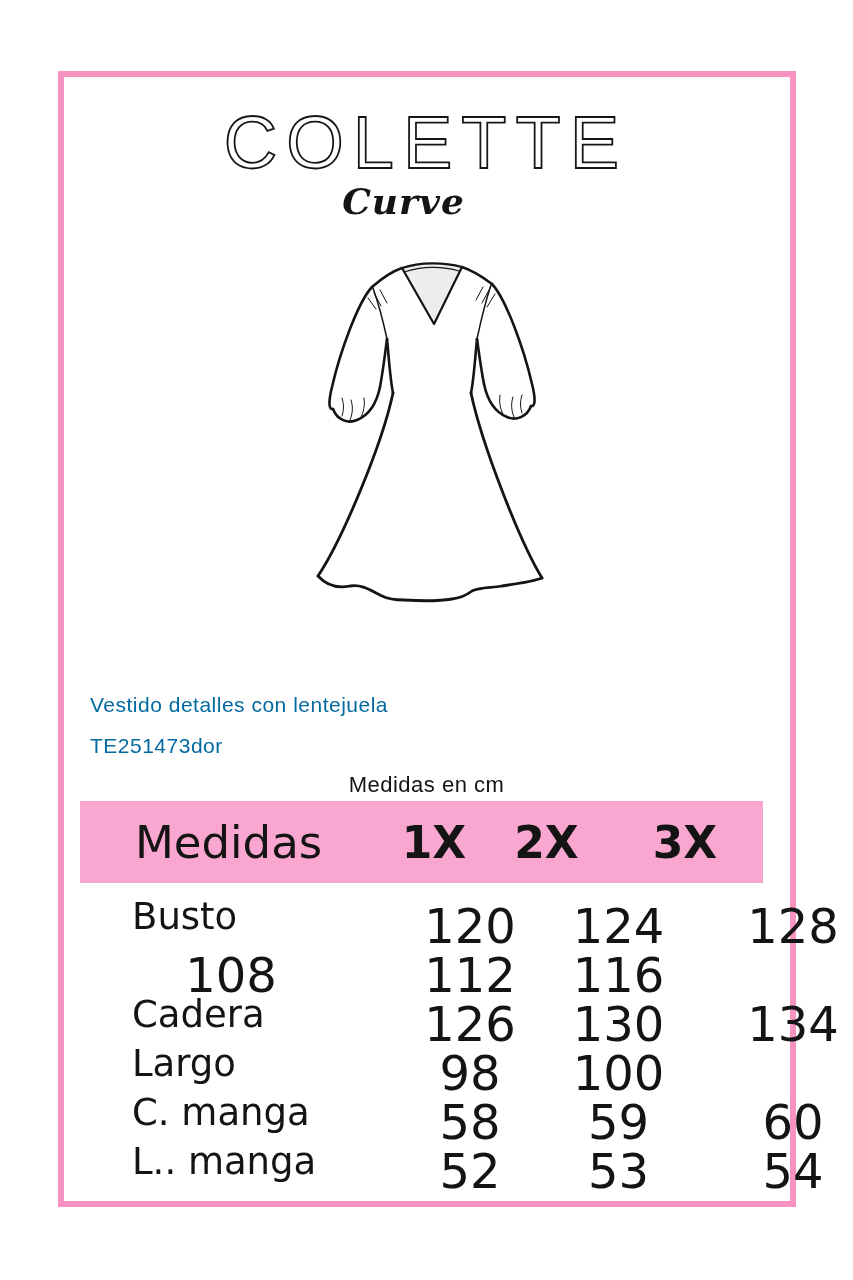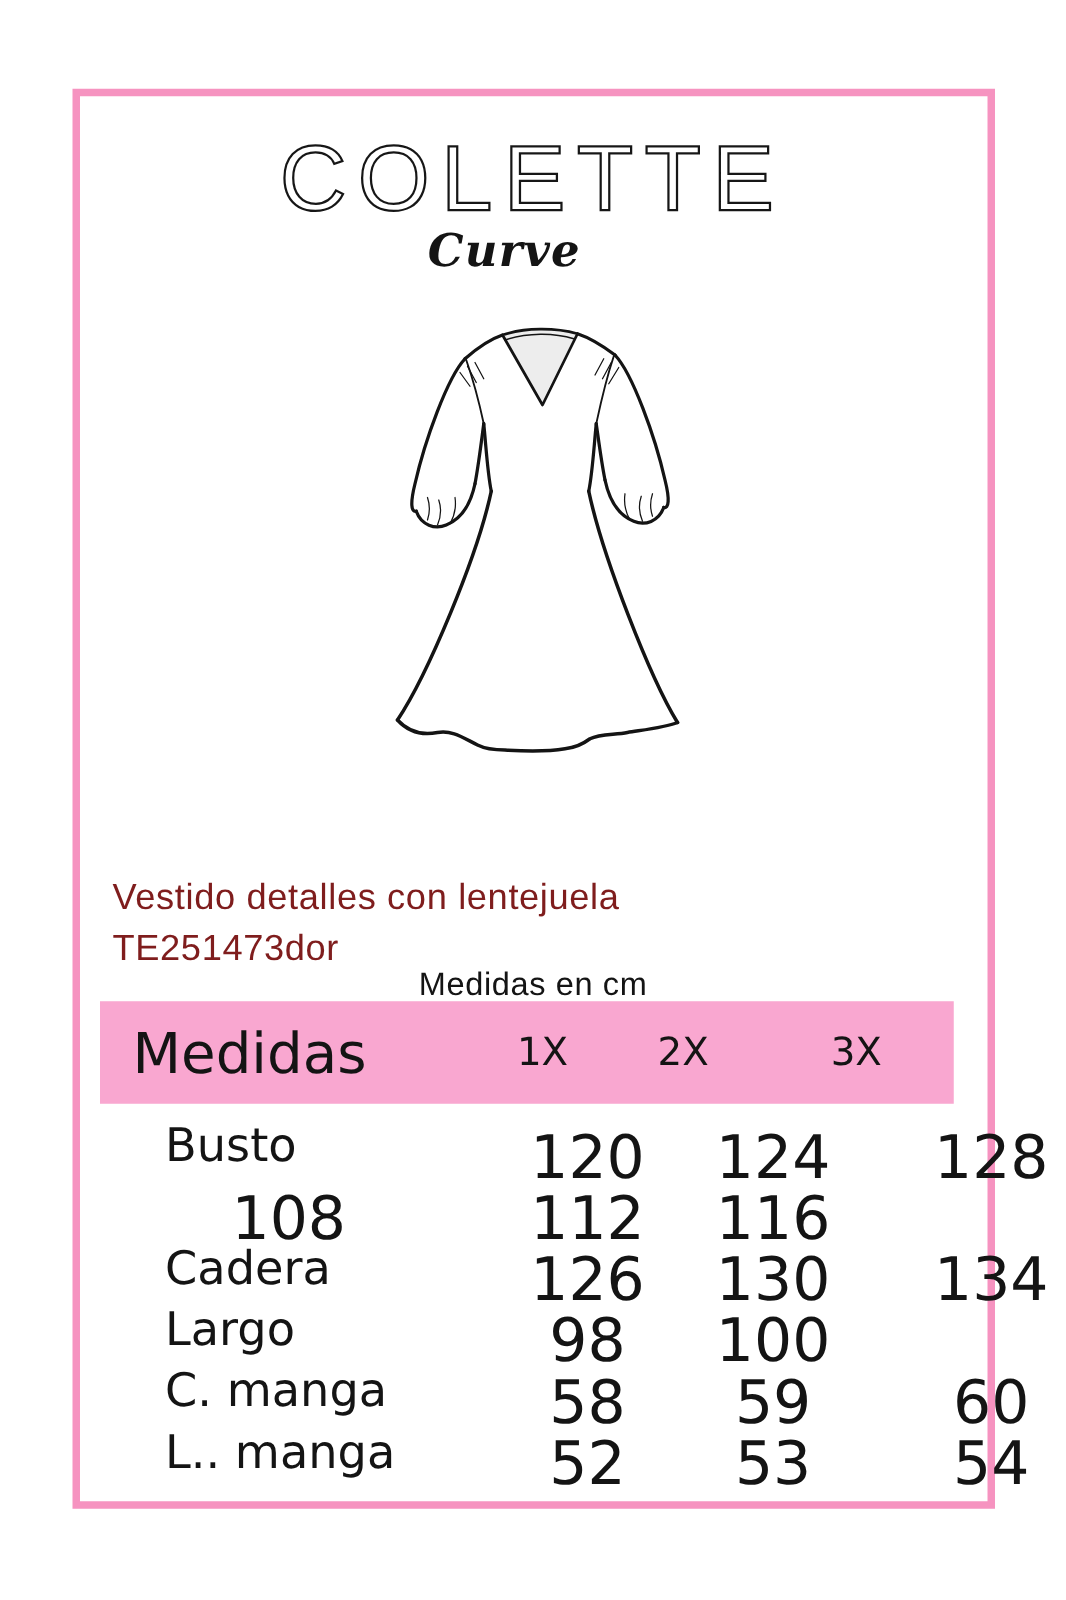--- a/index.html
+++ b/index.html
@@ -12,36 +12,36 @@
     border:6px solid #f693c0;box-sizing:border-box;background:#ffffff;
   }
   .logo-svg{position:absolute;left:0;top:98px;width:853px;height:92px;}
   .curve-script{
     position:absolute;left:0;top:180px;width:751px;text-align:center;
     font-family:"DejaVu Serif",serif;font-style:italic;font-weight:700;
     font-size:36px;color:#141414;letter-spacing:1px;margin-left:28px;
   }
   .dress-wrap{position:absolute;left:270px;top:240px;width:320px;height:400px;}
   .product-block{
-    position:absolute;left:90px;top:698px;width:600px;
-    font-size:29px;line-height:41px;letter-spacing:0.5px;color:#7f1d1d;
+    position:absolute;left:90px;top:684px;width:600px;
+    font-size:21px;line-height:41px;letter-spacing:0.5px;color:#0369a1;
   }
   .units-label{
     position:absolute;left:0;top:772px;width:853px;text-align:center;
-    font-size:26px;letter-spacing:0.5px;color:#141414;
+    font-size:22px;letter-spacing:0.5px;color:#141414;
   }
   .size-grid{
     display:grid;grid-template-columns:302px 104px 121px 156px;align-items:center;
   }
   .size-header{
     position:absolute;left:80px;top:801px;width:683px;height:82px;
     background:#f9a7d0;font-family:"DejaVu Sans",sans-serif;
   }
-  .size-header .hd-label{padding-left:26px;font-size:45px;font-weight:400;}
-  .size-header .hd-size{text-align:center;font-size:31px;font-weight:400;}
+  .size-header .hd-label{padding-left:55px;font-size:45px;font-weight:400;}
+  .size-header .hd-size{text-align:center;font-size:44px;font-weight:700;}
   .size-body{position:absolute;left:80px;top:892px;width:683px;font-family:"DejaVu Sans",sans-serif;}
   .size-row{height:49px;gap:36px;}
   .size-row .row-label{padding-left:52px;font-size:37px;transform:translateY(-4px);white-space:nowrap;}
   .size-row .row-value{text-align:center;font-size:48px;transform:translateY(6px);}
 </style>
 </head>
 <body>
 
 <div class="frame"></div>
 

